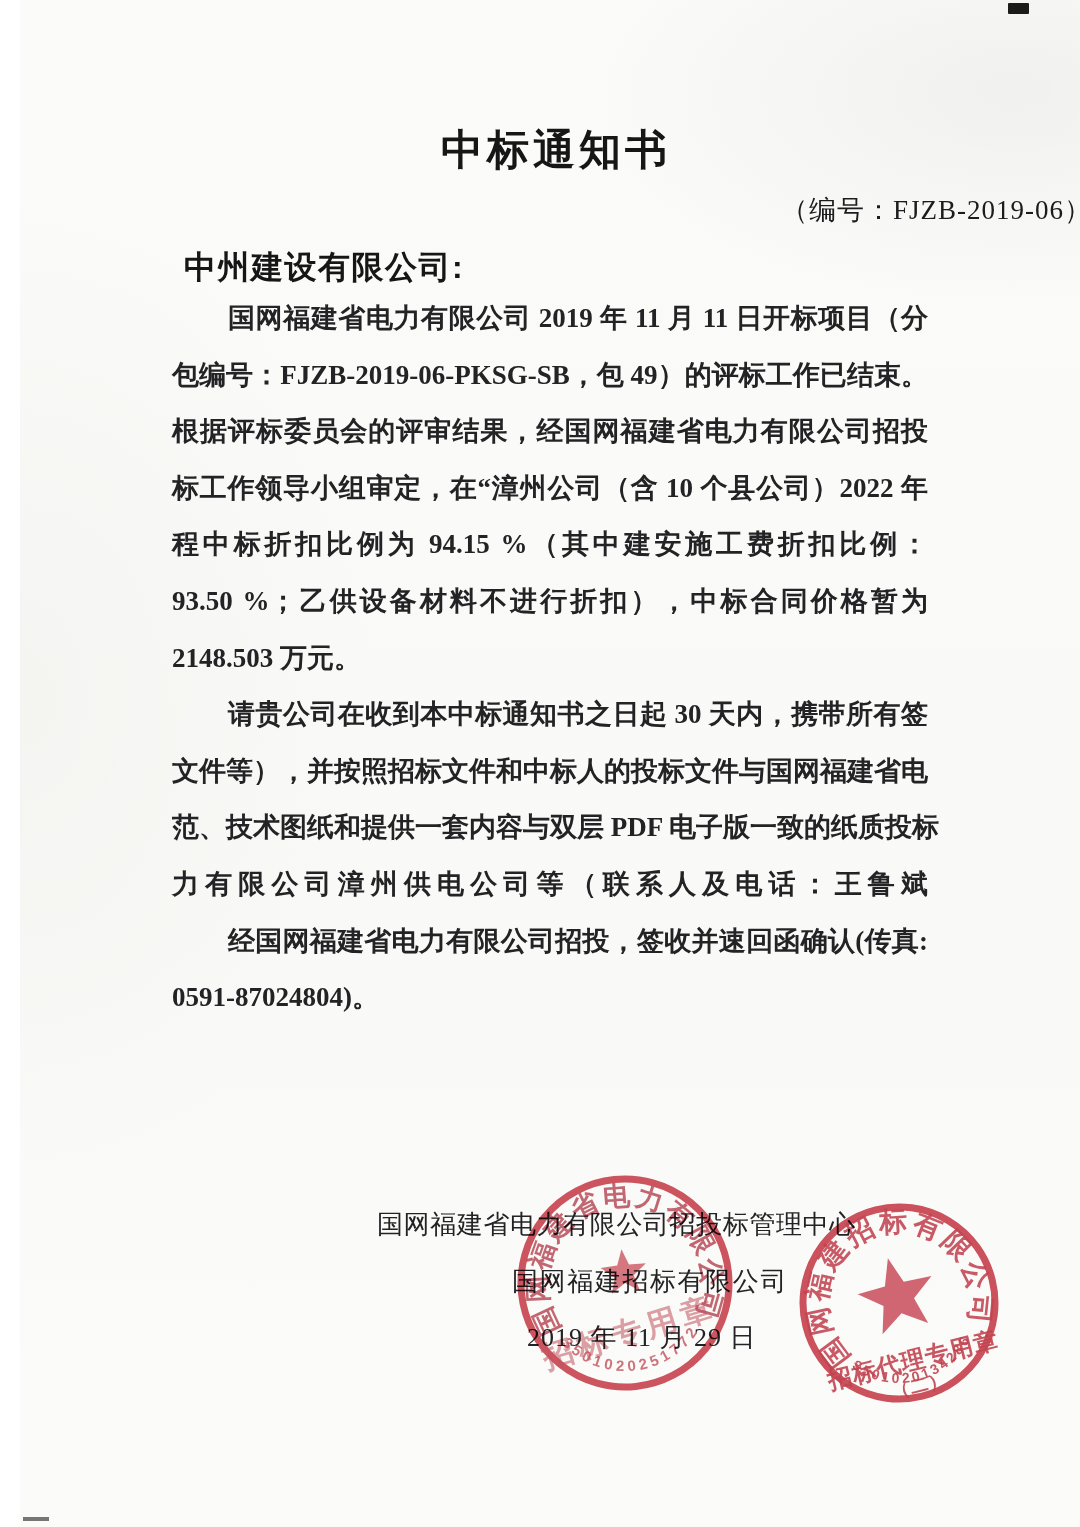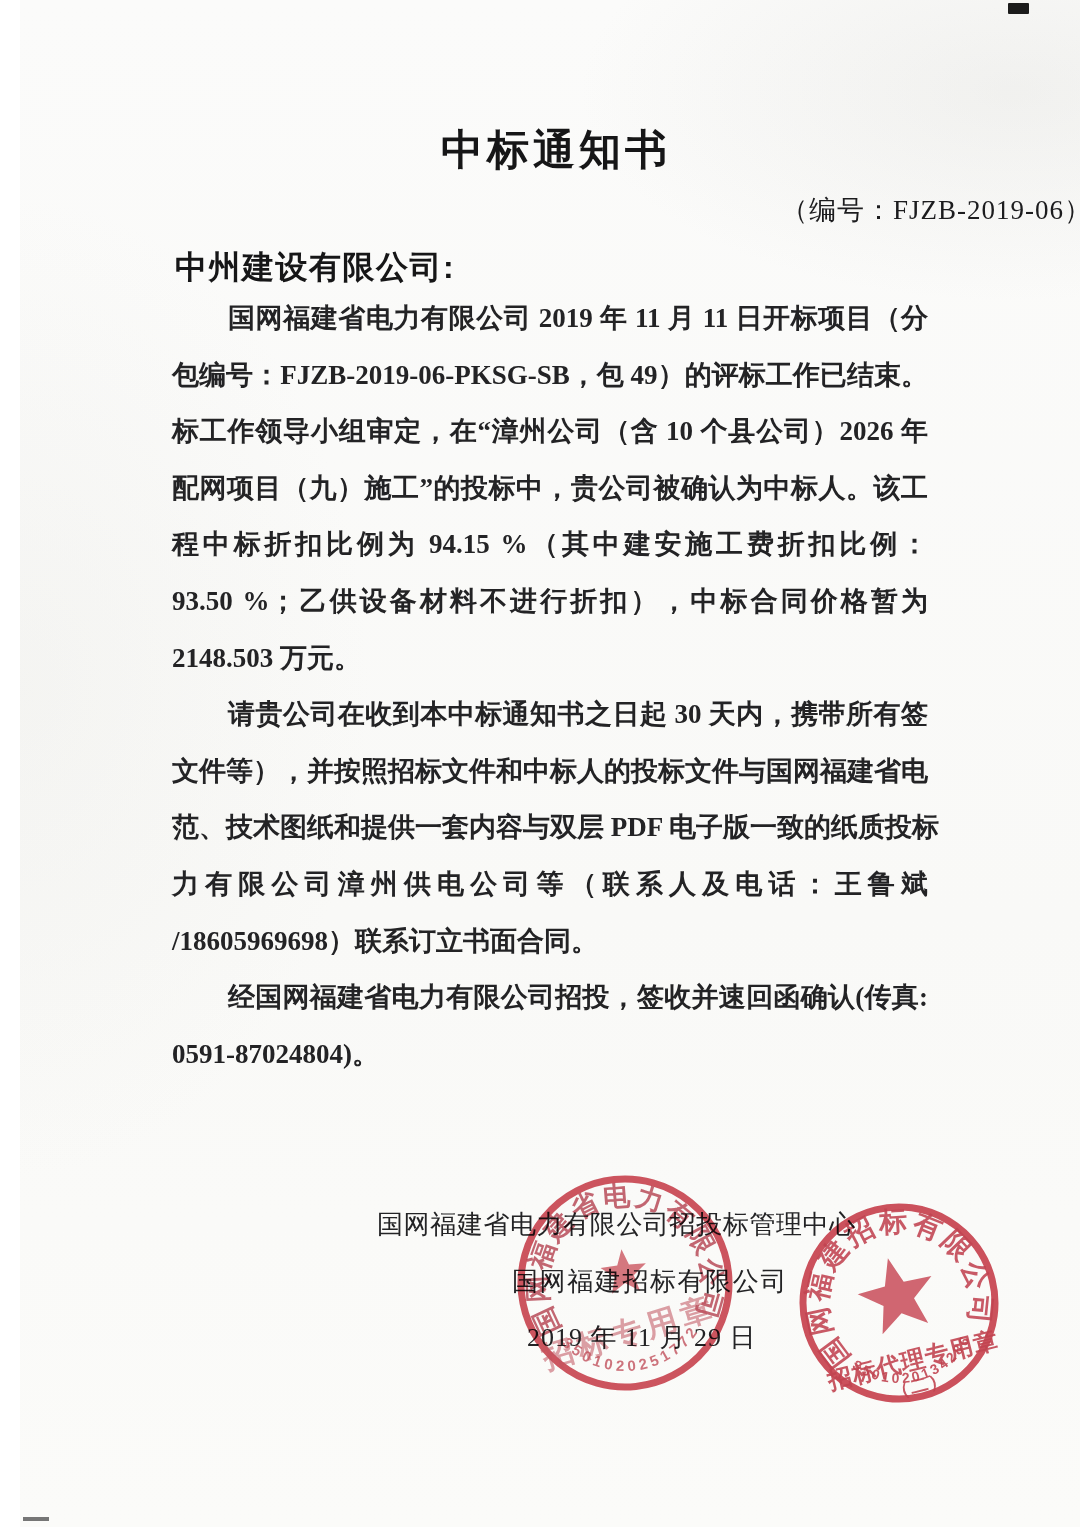--- a/index.html
+++ b/index.html
@@ -16,21 +16,21 @@
   .title{
     position:absolute; top:122px; left:0; width:1072px; text-align:center;
     font-family:"Liberation Sans","DejaVu Sans",sans-serif;
     font-weight:bold; font-size:42px; letter-spacing:4px; color:#161617;
   }
   .docnum{
     position:absolute; top:192px; left:0; width:1072px; text-align:right;
     font-size:27px; letter-spacing:1px; color:#1c1c1e;
   }
   .addressee{
-    position:absolute; top:246px; left:155px;
+    position:absolute; top:246px; left:164px;
     font-family:"Liberation Sans","DejaVu Sans",sans-serif;
     font-weight:bold; font-size:32px; letter-spacing:1.5px; color:#161617;
   }
   .body-block{ position:absolute; top:290px; left:152px; width:756px;font-weight:bold; }
   .bl{
     height:56.6px; line-height:56.6px; font-size:27px;
     white-space:nowrap; color:#232325;
   }
   .jl{ text-align:justify; text-align-last:justify; }
   .ind{ text-indent:56px; }
@@ -52,30 +52,29 @@
 
 <div class="page">
 
   <div class="title">中标通知书</div>
   <div class="docnum">（编号：FJZB-2019-06）</div>
   <div class="addressee">中州建设有限公司:</div>
 
   <div class="body-block">
     <div class="bl jl ind">国网福建省电力有限公司 2019 年 11 月 11 日开标项目（分</div>
     <div class="bl jl">包编号：FJZB-2019-06-PKSG-SB，包 49）的评标工作已结束。</div>
-    <div class="bl jl">标工作领导小组审定，在“漳州公司（含 10 个县公司）2026 年</div>
-    <div class="bl jl">配网项目（九）施工”的投标中，贵公司被确认为中标人。该工</div>
+    <div class="bl jl">根据评标委员会的评审结果，经国网福建省电力有限公司招投</div>
+    <div class="bl jl">标工作领导小组审定，在“漳州公司（含 10 个县公司）2022 年</div>
     <div class="bl jl">程中标折扣比例为 94.15 %（其中建安施工费折扣比例：</div>
     <div class="bl jl">93.50 %；乙供设备材料不进行折扣），中标合同价格暂为</div>
     <div class="bl">2148.503 万元。</div>
     <div class="bl jl ind">请贵公司在收到本中标通知书之日起 30 天内，携带所有签</div>
     <div class="bl jl">文件等），并按照招标文件和中标人的投标文件与国网福建省电</div>
     <div class="bl jl">范、技术图纸和提供一套内容与双层 PDF 电子版一致的纸质投标</div>
     <div class="bl jl">力有限公司漳州供电公司等（联系人及电话：王鲁斌</div>
-    <div class="bl">/18605969698）联系订立书面合同。</div>
     <div class="bl jl ind">经国网福建省电力有限公司招投，签收并速回函确认(传真:</div>
     <div class="bl">0591-87024804)。</div>
   </div>
 
   <div class="sig sig1">国网福建省电力有限公司招投标管理中心</div>
   <div class="sig sig2">国网福建招标有限公司</div>
   <div class="sig sig3">2019 年 11 月 29 日</div>
 
   <svg class="stamp stamp-left" width="300" height="300" viewBox="0 0 300 300">
     <defs>

